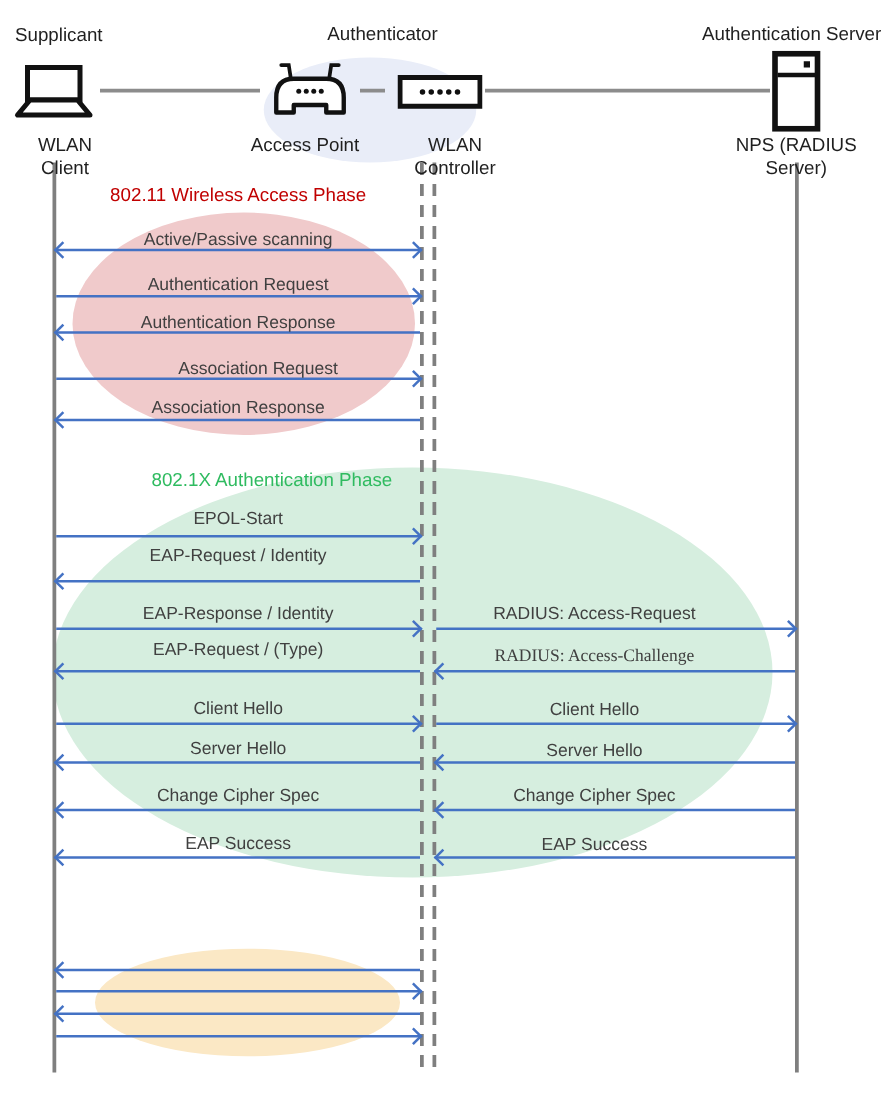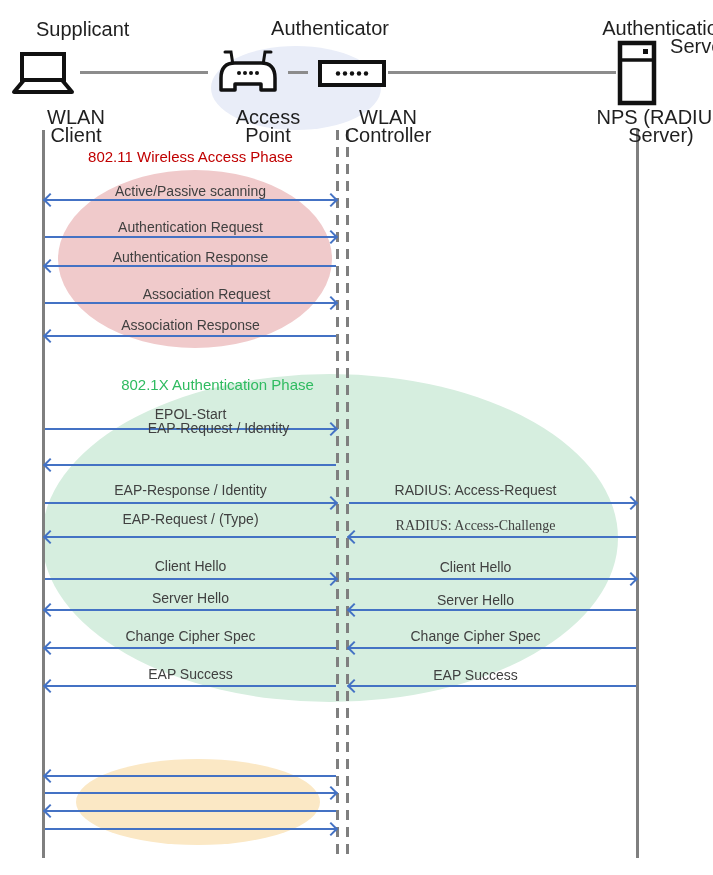--- a/index.html
+++ b/index.html
@@ -7,21 +7,21 @@
     position:relative; width:713px; height:875px; background:#ffffff;
     font-family:"Liberation Sans", sans-serif; color:#404040; overflow:hidden;
   }
   .ellipse { position:absolute; border-radius:50%; z-index:0; }
   .el-auth   { left:211px; top:46px;  width:170px; height:84px;  background:#E9EDF8; }
   .el-phase1 { left:58px;  top:170px; width:274px; height:178px; background:#F0CACB; }
   .el-phase2 { left:42px;  top:374px; width:576px; height:328px; background:#D6EEDF; }
   .el-phase3 { left:76px;  top:759px; width:244px; height:86px;  background:#FBE8C5; }
 
   .role-label, .device-label {
-    position:absolute; z-index:3; font-size:20px; color:#1f1f1f; line-height:18px;margin-left:24px;
+    position:absolute; z-index:3; font-size:15px; color:#1f1f1f; line-height:18px;
   }
   .connector { position:absolute; top:71px; height:3px; background:#8C8C8C; z-index:1; }
   .icon { position:absolute; z-index:2; }
 
   .lifeline { position:absolute; top:130px; width:3px; height:728px; background:#7F7F7F; z-index:1; }
   .lifeline.dashed {
     background: repeating-linear-gradient(to bottom, #7F7F7F 0px, #7F7F7F 10px, transparent 10px, transparent 17px);
     height:724px;
   }
 
@@ -119,21 +119,21 @@
 
   <div class="phase-title t-red" style="top:147px;">802.11 Wireless Access Phase</div>
   <div class="phase-title t-green" style="top:375px;">802.1X Authentication Phase</div>
 
   <div class="msg-label lab-l" style="top:183px;">Active/Passive scanning</div>
   <div class="msg-label lab-l" style="top:219px;">Authentication Request</div>
   <div class="msg-label lab-l" style="top:249px;">Authentication Response</div>
   <div class="msg-label lab-l" style="top:286px;margin-left:16px;">Association Request</div>
   <div class="msg-label lab-l" style="top:317px;">Association Response</div>
   <div class="msg-label lab-l" style="top:406px;">EPOL-Start</div>
-  <div class="msg-label lab-l" style="top:420px;padding-left:28px;">EAP-Request / Identity</div>
+  <div class="msg-label lab-l" style="top:436px;">EAP-Request / Identity</div>
   <div class="msg-label lab-l" style="top:482px;">EAP-Response / Identity</div>
   <div class="msg-label lab-l" style="top:511px;">EAP-Request / (Type)</div>
   <div class="msg-label lab-l" style="top:558px;">Client Hello</div>
   <div class="msg-label lab-l" style="top:590px;">Server Hello</div>
   <div class="msg-label lab-l" style="top:628px;">Change Cipher Spec</div>
   <div class="msg-label lab-l" style="top:666px;">EAP Success</div>
 
   <div class="msg-label lab-r" style="top:482px;">RADIUS: Access-Request</div>
   <div class="msg-label lab-r" style="top:517px;font-family:Liberation Serif, serif;">RADIUS: Access-Challenge</div>
   <div class="msg-label lab-r" style="top:559px;">Client Hello</div>

